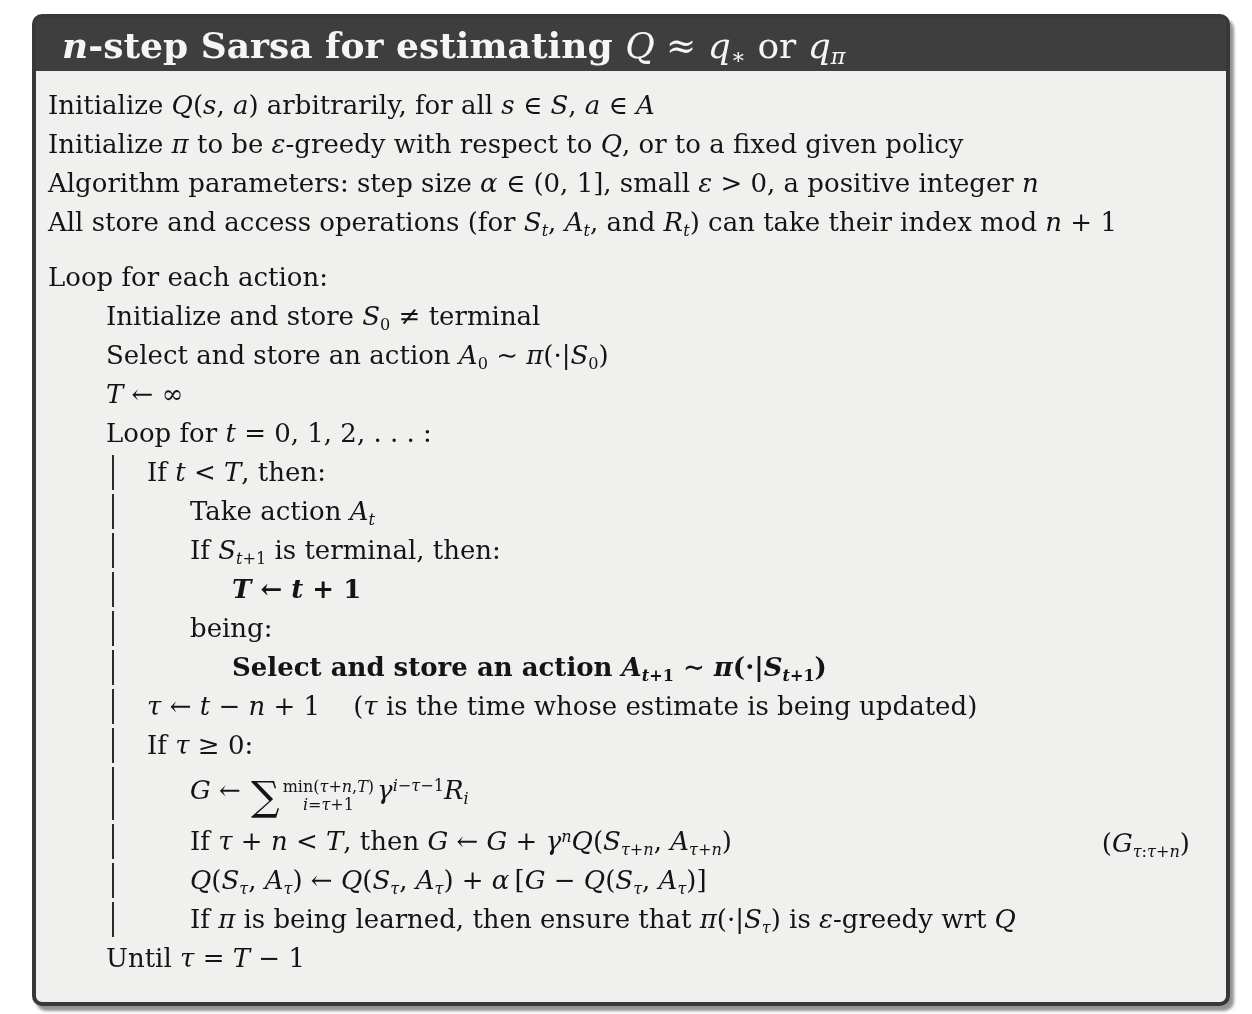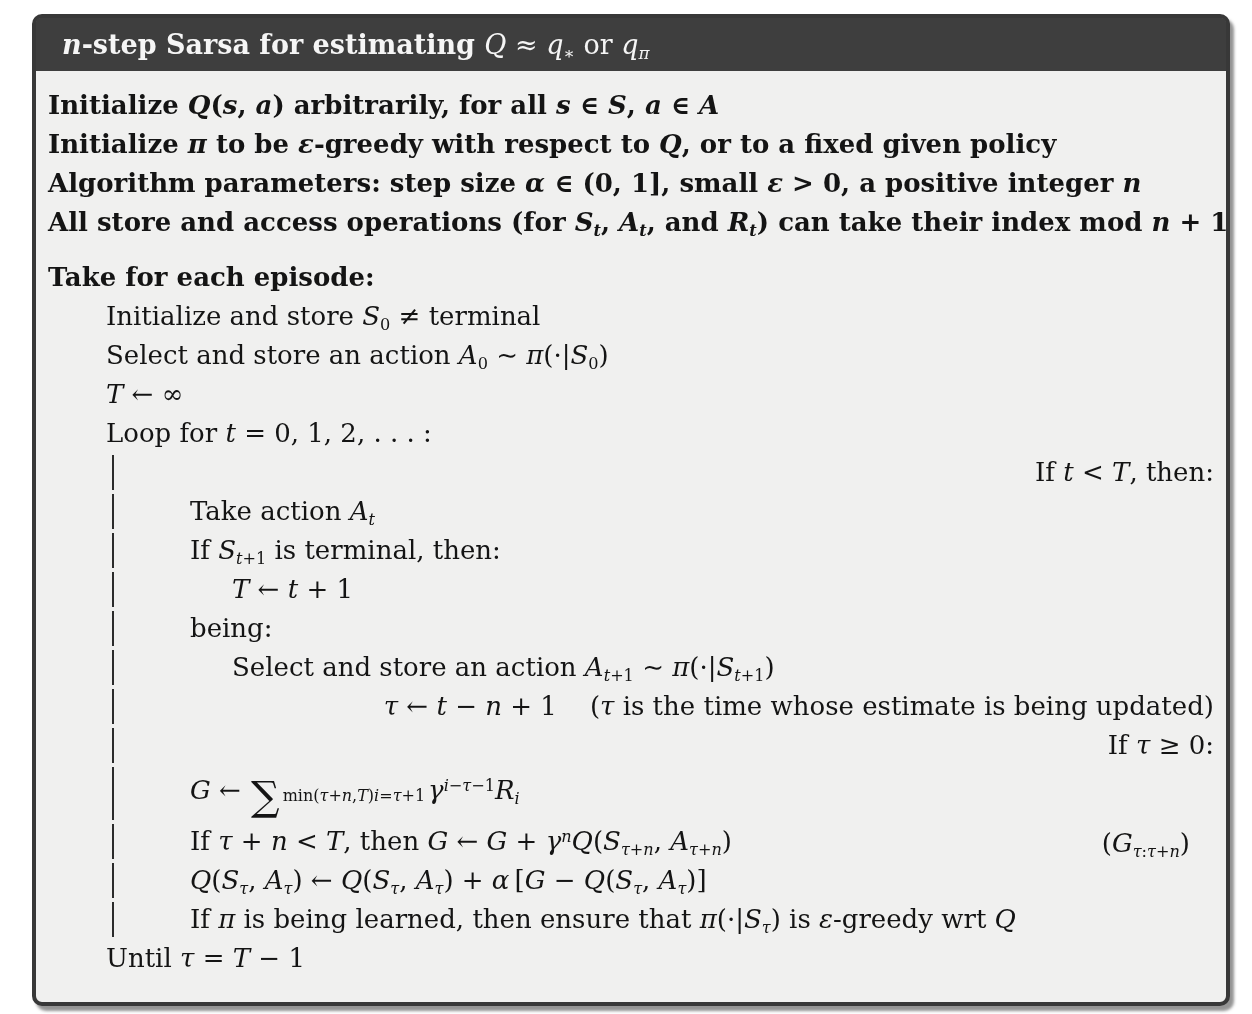--- a/index.html
+++ b/index.html
@@ -28,76 +28,76 @@
     background: var(--body-bg);
     box-shadow: 4px 5px 3px rgba(60,60,60,0.55);
   }
   .algo-header {
     background: var(--header-bg);
     color: var(--header-text);
     height: 53px;
     display: flex;
     align-items: center;
     padding: 0 26px;
-    font-size: 27px;
+    font-size: 36px;
     font-weight: 700;
     border-radius: 4px 4px 0 0;
   }
   .algo-header .m { font-weight: 400; }
   .algo-body {
     padding: 15px 12px 24px 12px;
     font-size: 26px;
     line-height: 39px;
   }
   .line { position: relative; white-space: nowrap; }
-  .ind0 { padding-left: 0; font-weight: bold; }
+  .ind0 { padding-left: 0; }
   .ind1 { padding-left: 58px; }
-  .ind2 { padding-left: 99px; text-align: right; }
+  .ind2 { padding-left: 99px; }
   .ind3 { padding-left: 142px; }
-  .ind4 { padding-left: 184px; }
+  .ind4 { padding-left: 184px; font-weight: bold; }
   .tall { padding-top: 6px; padding-bottom: 6px; }
   .gap { height: 16px; }
   .scope-bar {
     position: absolute;
     left: 64px; top: 2px; bottom: 2px;
     width: 0;
     border-left: 2px solid #2b2b2b;
   }
   .eq-tag { position: absolute; right: 24px; top: 2px; text-align: center; }
   sub, sup { font-size: 0.62em; line-height: 0; }
   sub { vertical-align: -0.28em; }
   sup { vertical-align: 0.5em; }
   sub i, sup i, sub, sup { letter-spacing: 0; }
   .cal { font-style: italic; }
   .sum { display: inline-flex; align-items: center; vertical-align: -0.42em; margin: 0 3px 0 2px; }
   .sig { font-size: 40px; line-height: 1; }
   .lims {
     display: inline-flex;
-    flex-direction: row;
+    flex-direction: column;
     align-items: center;
     font-size: 16px;
     line-height: 1.15;
     margin-left: 3px;
   }
 </style>
 </head>
 <body>
 
 <div class="algo-box">
   <div class="algo-header">
     <span><i>n</i>-step Sarsa for estimating <span class="m"><i>Q</i> ≈ <i>q</i><sub>∗</sub> or <i>q</i><sub><i>π</i></sub></span></span>
   </div>
   <div class="algo-body">
     <div>
         <div class="line ind0"><span>Initialize <i>Q</i>(<i>s</i>, <i>a</i>) arbitrarily, for all <i>s</i> ∈ <span class="cal">S</span>, <i>a</i> ∈ <span class="cal">A</span></span></div>
         <div class="line ind0"><span>Initialize <i>π</i> to be <i>ε</i>-greedy with respect to <i>Q</i>, or to a fixed given policy</span></div>
         <div class="line ind0"><span>Algorithm parameters: step size <i>α</i> ∈ (0, 1], small <i>ε</i> &gt; 0, a positive integer <i>n</i></span></div>
         <div class="line ind0"><span>All store and access operations (for <i>S</i><sub><i>t</i></sub>, <i>A</i><sub><i>t</i></sub>, and <i>R</i><sub><i>t</i></sub>) can take their index mod <i>n</i> + 1</span></div>
         <div class="gap"></div>
-        <div class="line ind0"><span>Take for each episode:</span></div>
+        <div class="line ind0"><span>Loop for each action:</span></div>
         <div class="line ind1"><span>Initialize and store <i>S</i><sub>0</sub> ≠ terminal</span></div>
         <div class="line ind1"><span>Select and store an action <i>A</i><sub>0</sub> ∼ <i>π</i>(·|<i>S</i><sub>0</sub>)</span></div>
         <div class="line ind1"><span><i>T</i> ← ∞</span></div>
         <div class="line ind1"><span>Loop for <i>t</i> = 0, 1, 2, . . . :</span></div>
         <div class="line ind2"><span class="scope-bar"></span><span>If <i>t</i> &lt; <i>T</i>, then:</span></div>
         <div class="line ind3"><span class="scope-bar"></span><span>Take action <i>A</i><sub><i>t</i></sub></span></div>
         <div class="line ind3"><span class="scope-bar"></span></div>
         <div class="line ind3"><span class="scope-bar"></span><span>If <i>S</i><sub><i>t</i>+1</sub> is terminal, then:</span></div>
         <div class="line ind4"><span class="scope-bar"></span><span><i>T</i> ← <i>t</i> + 1</span></div>
         <div class="line ind3"><span class="scope-bar"></span><span>being:</span></div>

